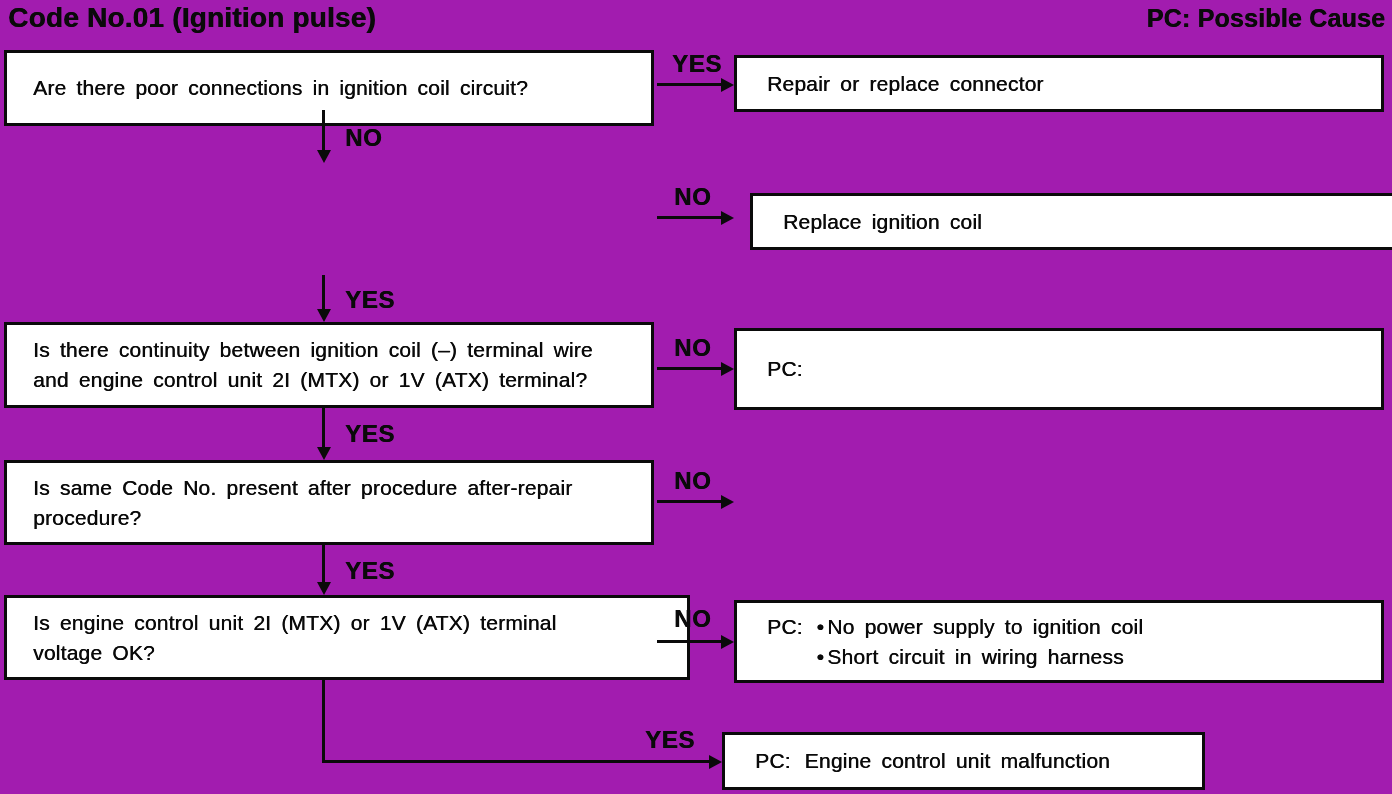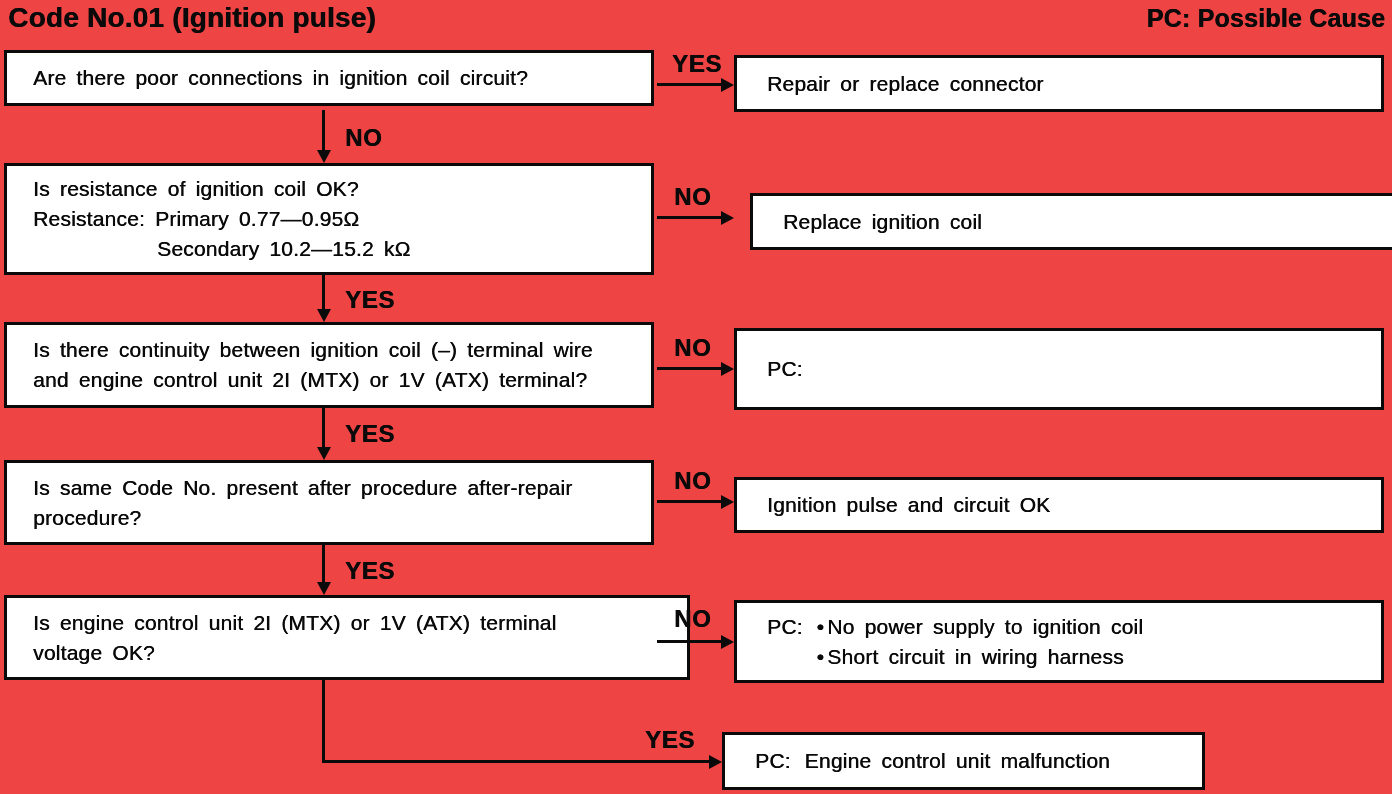--- a/index.html
+++ b/index.html
@@ -1,20 +1,20 @@
 <!DOCTYPE html>
 <html><head>
 <meta charset="utf-8">
 <style>
   html, body { margin: 0; padding: 0; background: #ffffff; }
   #page {
     position: relative;
     width: 1392px;
     height: 794px;
-    background: #ef4444;
+    background: #a21caf;
     font-family: "Liberation Sans", sans-serif;
     color: #0a0a0a;
     overflow: hidden;
   }
   .title {
     position: absolute; left: 8px; top: 2px;
     font-size: 28px; font-weight: 700; letter-spacing: 0.2px;
     text-shadow: 0.6px 0 #0a0a0a;
   }
   .legend {
@@ -63,29 +63,24 @@
   }
 </style>
 </head>
 <body>
 
 <div id="page">
 
   <div class="title">Code No.01 (Ignition pulse)</div>
   <div class="legend">PC: Possible Cause</div>
 
-  <div class="box qbox" style="left:4px; top:50px; width:650px; height:56px;">
+  <div class="box qbox" style="left:4px; top:50px; width:650px; height:76px;">
     <div>Are there poor connections in ignition coil circuit?</div>
   </div>
 
-  <div class="box qbox" style="left:4px; top:163px; width:650px; height:112px;">
-    <div>Is resistance of ignition coil OK?</div>
-    <div>Resistance: Primary 0.77—0.95Ω</div>
-    <div class="indent3">Secondary 10.2—15.2 kΩ</div>
-  </div>
 
   <div class="box qbox" style="left:4px; top:322px; width:650px; height:86px;">
     <div>Is there continuity between ignition coil (–) terminal wire</div>
     <div>and engine control unit 2I (MTX) or 1V (ATX) terminal?</div>
   </div>
 
   <div class="box qbox" style="left:4px; top:460px; width:650px; height:85px;">
     <div>Is same Code No. present after procedure after-repair</div>
     <div>procedure?</div>
   </div>
@@ -102,23 +97,20 @@
   <div class="box rbox" style="left:750px; top:193px; width:650px; height:57px;">
     <div>Replace ignition coil</div>
   </div>
 
   <div class="box rbox" style="left:734px; top:328px; width:650px; height:82px;">
     <div class="pcrow">
       <span class="pcprefix">PC:</span>
     </div>
   </div>
 
-  <div class="box rbox" style="left:734px; top:477px; width:650px; height:56px;">
-    <div>Ignition pulse and circuit OK</div>
-  </div>
 
   <div class="box rbox" style="left:734px; top:600px; width:650px; height:83px;">
     <div class="pcrow">
       <span class="pcprefix">PC:</span>
       <span>
         <span class="bullet-line"><span class="bdot">•</span><span>No power supply to ignition coil</span></span><br>
         <span class="bullet-line"><span class="bdot">•</span><span>Short circuit in wiring harness</span></span>
       </span>
     </div>
   </div>

